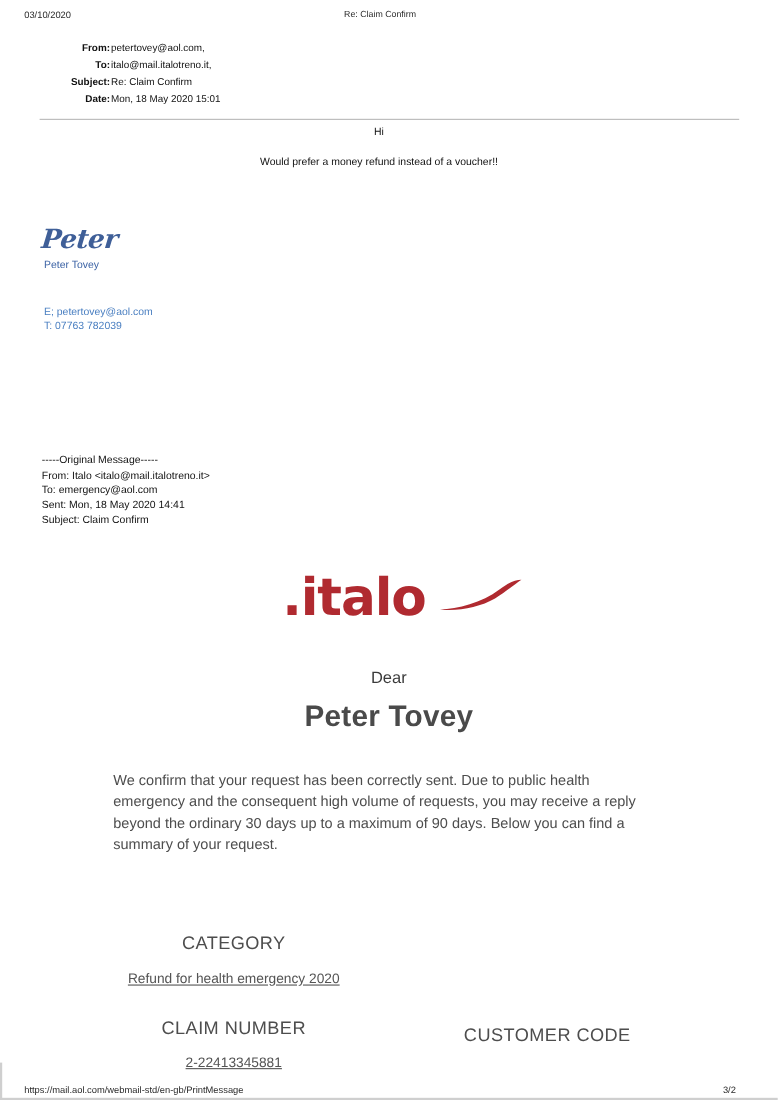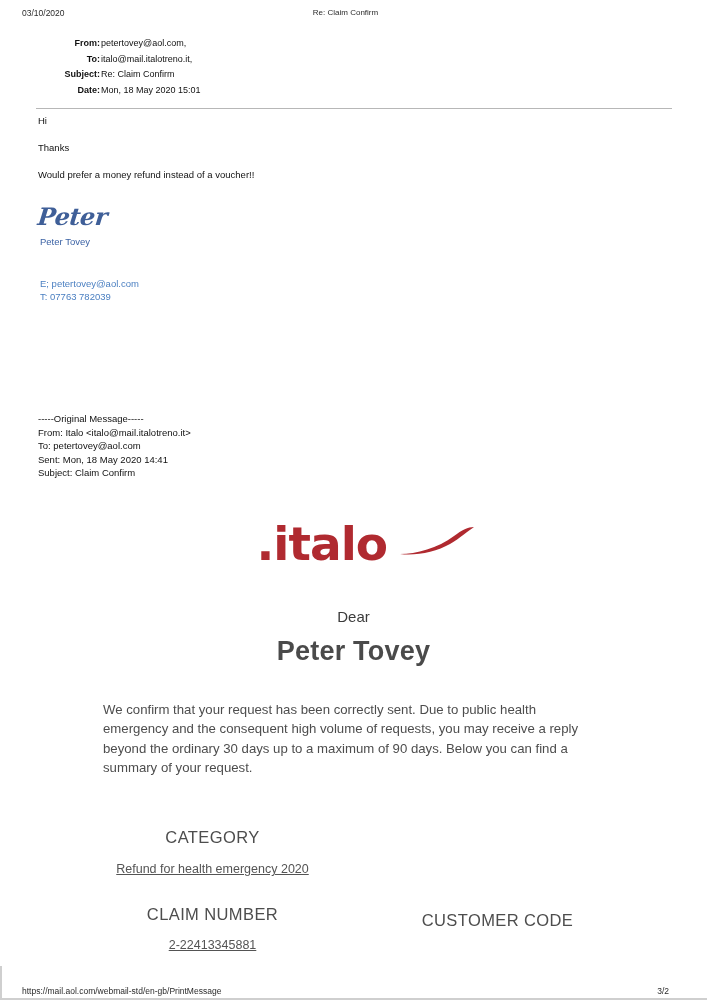--- a/index.html
+++ b/index.html
@@ -84,20 +84,21 @@
     position: absolute;
     left: 38px;
     right: 40px;
     top: 114px;
     font-size: 9.5px;
     color: #111;
   }
   .body-text p {
     margin: 0 0 14px 0;
     line-height: 13px;
+    text-align: center;
   }
   .p-hi { margin-top: 3px; }
 
   .signature-script {
     position: absolute;
     left: 38px;
     top: 202px;
     font-family: "DejaVu Serif", serif;
     font-style: italic;
     font-weight: bold;
@@ -196,21 +197,21 @@
     left: 103px;
     width: 500px;
     font-size: 13.2px;
     line-height: 19.3px;
     color: #4d4d4d;
   }
 
   
   .summary {
     position: absolute;
-    top: 831px;
+    top: 852px;
     left: 70px;
     width: 570px;
   }
   .sum-row {
     display: flex;
     width: 100%;
   }
   .sum-col {
     width: 50%;
     text-align: center;
@@ -287,33 +288,32 @@
     <div class="mh-row">
       <span class="mh-label">Date:</span>
       <span class="mh-value">Mon, 18 May 2020 15:01</span>
     </div>
   </div>
 
   <div class="divider"></div>
 
   <div class="body-text">
     <p class="p-hi">Hi</p>
-    <p>Thanks</p>
     <p>Would prefer a money refund instead of a voucher!!</p>
   </div>
 
   <div class="signature-script">Peter</div>
   <div class="sig-name">Peter Tovey</div>
   <div class="sig-email">E; petertovey@aol.com</div>
   <div class="sig-phone">T: 07763 782039</div>
 
   <div class="orig">
     <div>-----Original Message-----</div>
     <div>From: Italo &lt;italo@mail.italotreno.it&gt;</div>
-    <div>To: petertovey@aol.com</div>
+    <div>To: emergency@aol.com</div>
     <div>Sent: Mon, 18 May 2020 14:41</div>
     <div>Subject: Claim Confirm</div>
   </div>
 
   <div class="logo-wrap">
     <span class="logo-inner">
       <span class="logo-text">.italo</span>
       <span class="logo-swoosh">
         <svg width="78" height="34" viewBox="0 0 78 34">
           <path d="M2 30 C 18 30, 40 24, 56 12 C 64 6, 70 3, 76 3 C 70 7, 62 14, 52 20 C 38 28, 18 32, 2 30 Z" fill="#b02a30"></path>

